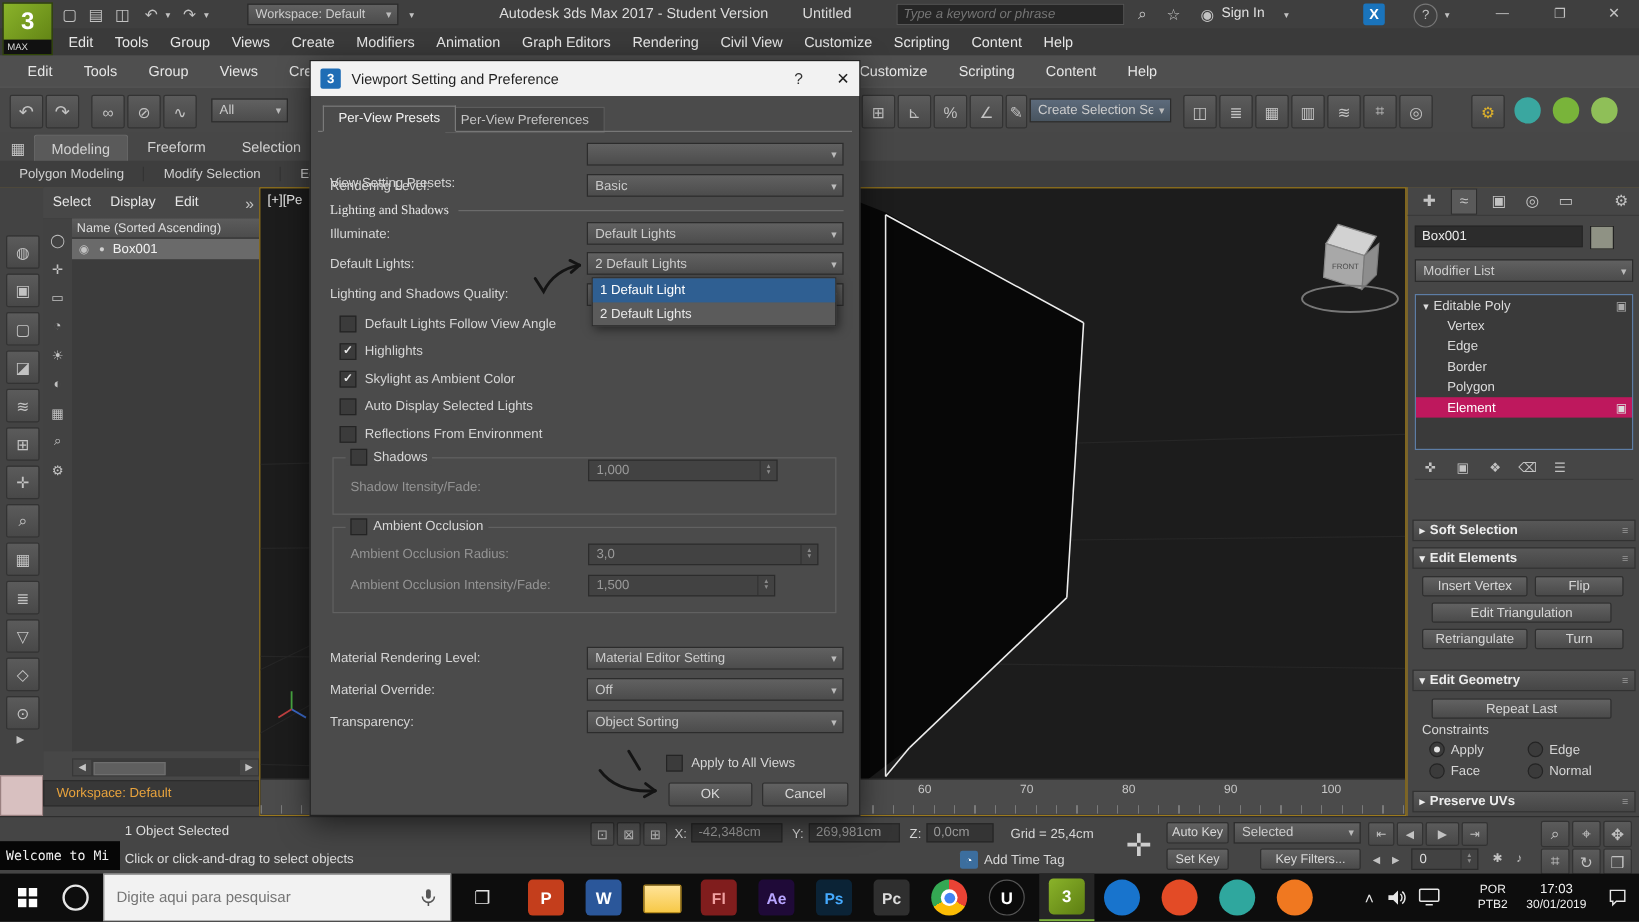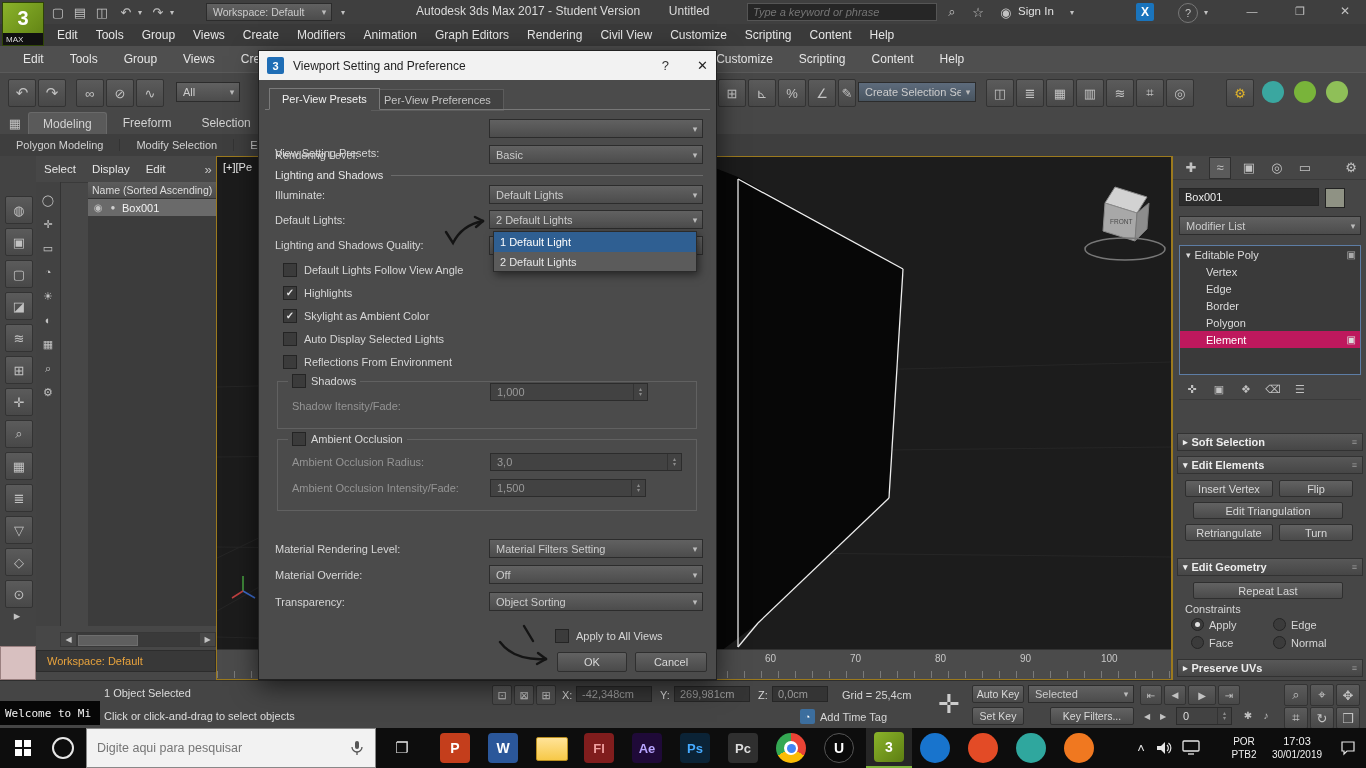--- a/index.html
+++ b/index.html
@@ -203,21 +203,21 @@
       <span class="a ib" style="left:2px;top:8px;width:20px;height:20px;font-size:11px;">◯</span>
       <span class="a ib" style="left:2px;top:32px;width:20px;height:20px;font-size:11px;">✛</span>
       <span class="a ib" style="left:2px;top:56px;width:20px;height:20px;font-size:11px;">▭</span>
       <span class="a ib" style="left:2px;top:80px;width:20px;height:20px;font-size:11px;">◔</span>
       <span class="a ib" style="left:2px;top:104px;width:20px;height:20px;font-size:11px;">☀</span>
       <span class="a ib" style="left:2px;top:128px;width:20px;height:20px;font-size:11px;">◐</span>
       <span class="a ib" style="left:2px;top:152px;width:20px;height:20px;font-size:11px;">▦</span>
       <span class="a ib" style="left:2px;top:176px;width:20px;height:20px;font-size:11px;">⌕</span>
       <span class="a ib" style="left:2px;top:200px;width:20px;height:20px;font-size:11px;">⚙</span>
     </div>
-    <div class="a" style="left:24px;top:26px;width:156px;height:444px;background:#3c3c3c;margin-left:28px;">
+    <div class="a" style="left:24px;top:26px;width:156px;height:444px;background:#3c3c3c;">
       <div class="a" style="left:0;top:0;width:156px;height:17px;background:linear-gradient(#5c5c5c,#4c4c4c);border-bottom:1px solid #333;display:flex;align-items:center;padding-left:4px;box-sizing:border-box;">
         <span style="font-size:10.5px;color:#ddd;white-space:nowrap;">Name (Sorted Ascending)</span>
       </div>
       <div class="a" style="left:0;top:17px;width:156px;height:17px;background:#6a6a6a;display:flex;align-items:center;gap:4px;padding-left:4px;box-sizing:border-box;">
         <span class="ib" style="width:12px;font-size:10px;">◉</span>
         <span class="ib" style="width:10px;font-size:8px;color:#cfcfcf;">●</span>
         <span style="font-size:11px;color:#f2f2f2;">Box001</span>
       </div>
     </div>
     <div class="a" style="left:24px;top:476px;width:156px;height:15px;background:#474747;border:1px solid #383838;box-sizing:border-box;display:flex;align-items:center;">
@@ -506,21 +506,21 @@
       <span class="lb"></span>
         <span class="ar">▾</span>
     </div>
 
     <span class="a lbl" style="left:16px;top:98px;">Rendering Level:</span>
     <div class="a dd" style="left:230px;top:94px;width:214px;height:19px;">
       <span class="lb">Basic</span>
       <span class="ar">▾</span>
     </div>
 
-    <div class="a sect" style="left:16px;top:118px;width:428px;">
+    <div class="a sect" style="left:16px;top:118px;width:428px;font-family:Liberation Serif, serif;">
       <span>Lighting and Shadows</span>
         <span class="ln"></span>
     </div>
 
     <span class="a lbl" style="left:16px;top:138px;">Illuminate:</span>
     <div class="a dd" style="left:230px;top:134px;width:214px;height:19px;">
       <span class="lb">Default Lights</span>
       <span class="ar">▾</span>
     </div>
 
@@ -604,21 +604,21 @@
         <span class="ar">
             <span>▴</span>
             <span>▾</span>
           </span>
       </div>
     </div>
 
 
     <span class="a lbl" style="left:16px;top:492px;">Material Rendering Level:</span>
     <div class="a dd" style="left:230px;top:488px;width:214px;height:19px;">
-      <span class="lb">Material Filters Setting</span>
+      <span class="lb">Material Editor Setting</span>
       <span class="ar">▾</span>
     </div>
     <span class="a lbl" style="left:16px;top:518px;">Material Override:</span>
     <div class="a dd" style="left:230px;top:514px;width:214px;height:19px;">
       <span class="lb">Off</span>
       <span class="ar">▾</span>
     </div>
     <span class="a lbl" style="left:16px;top:545px;">Transparency:</span>
     <div class="a dd" style="left:230px;top:541px;width:214px;height:19px;">
       <span class="lb">Object Sorting</span>

